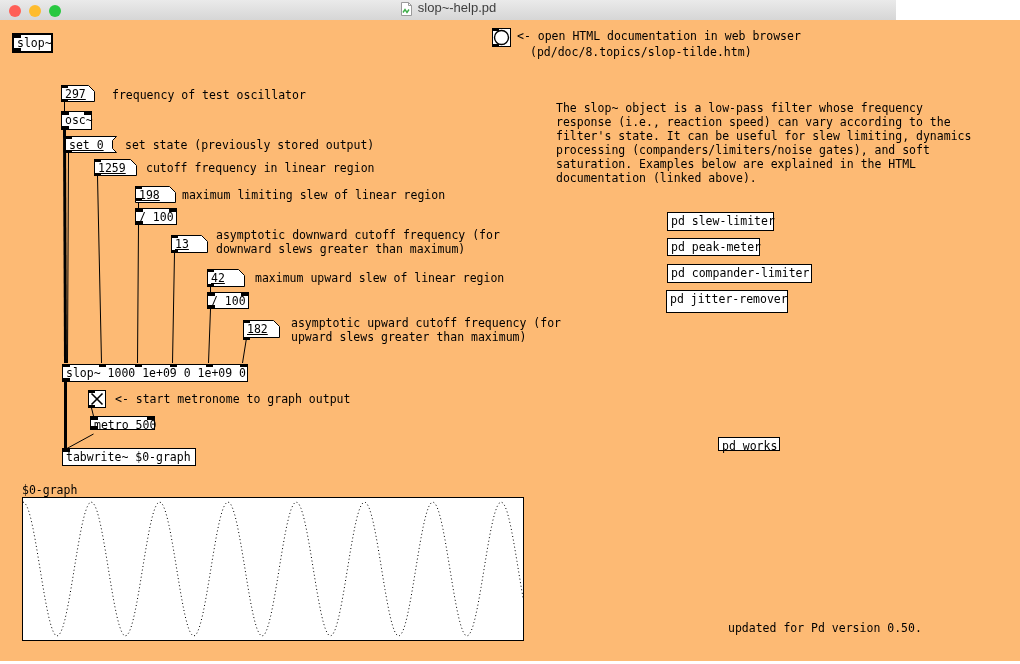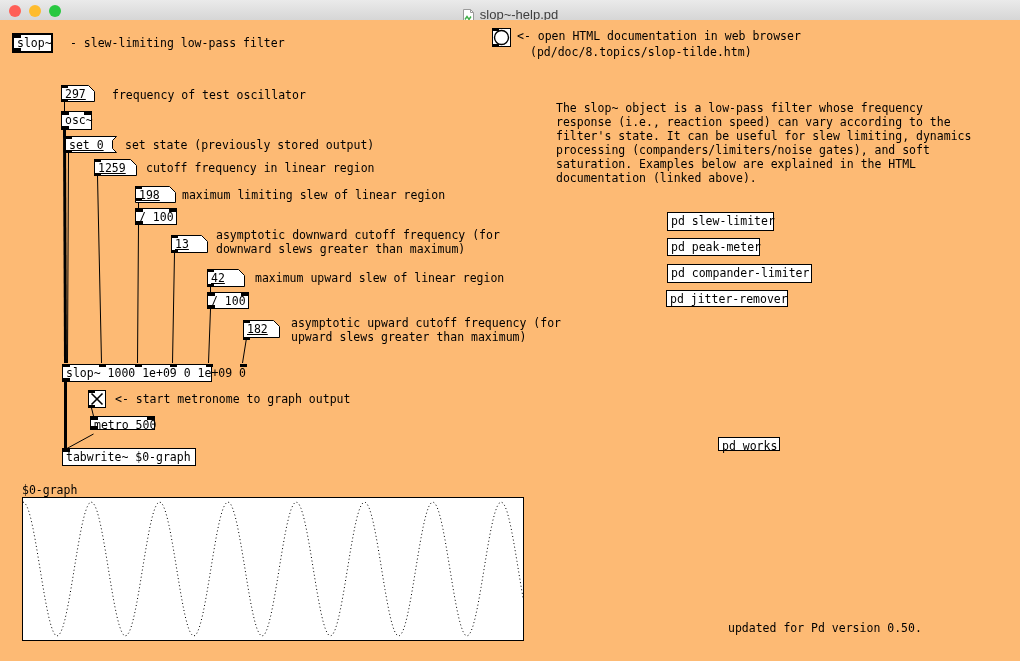--- a/index.html
+++ b/index.html
@@ -1,21 +1,21 @@
 <!DOCTYPE html>
 <html><head>
 <meta charset="utf-8">
 <style>
   html,body{margin:0;padding:0;background:#ffffff;}
   .window{position:relative;width:1020px;height:664px;background:#ffffff;overflow:hidden;
           font-family:"DejaVu Sans Mono",monospace;}
   
-  .titlebar{position:absolute;left:0;top:0;width:1020px;height:22px;
+  .titlebar{position:absolute;left:0;top:0;width:896px;height:22px;
             background:linear-gradient(#eaeaea,#d4d4d4);border-bottom:1px solid #a9a9a9;
-            display:flex;align-items:flex-end;justify-content:center;}
+            display:flex;align-items:flex-start;justify-content:center;}
   .traffic{position:absolute;left:9px;top:0;height:22px;display:flex;align-items:center;gap:8px;}
   .tl{width:12px;height:12px;border-radius:50%;display:inline-block;}
   .titlewrap{display:flex;align-items:center;gap:5px;}
   .doc-icon{display:inline-block;width:13px;height:14px;}
   .title{font-family:"Liberation Sans",sans-serif;font-size:13px;color:#3e3e3e;}
   
   .canvas{position:absolute;left:0;top:20px;width:1020px;height:641px;background:#fdba74;padding-left:16px;}
   .wires{position:absolute;left:0;top:0;width:1020px;height:641px;}
   .pdbox{position:absolute;box-sizing:border-box;background:#ffffff;border:1px solid #000;
          font-size:11.5px;color:#000;line-height:15px;padding:1px 0 0 3px;white-space:nowrap;}
@@ -72,21 +72,20 @@
         <line x1="64.5" y1="110" x2="65.5" y2="343"></line>
         <line x1="65.5" y1="362" x2="65.5" y2="428"></line>
       </g>
     </svg>
 
     <div class="pdbox bold" style="left:12px;top:13px;width:41px;height:20px">
       <span>slop~</span>
       <i class="nub n-tl"></i>
       <i class="nub n-bl"></i>
     </div>
-    <div class="comment" style="left:70px;top:16px">- slew-limiting low-pass filter</div>
 
     <div class="shapebox" style="left:492px;top:8px;width:19px;height:19px">
       <svg class="outline" width="19" height="19">
         <rect x="0.5" y="0.5" width="18" height="18" fill="#fff" stroke="#000"></rect>
         <circle cx="9.5" cy="9.5" r="7" fill="#fff" stroke="#000" stroke-width="1.4"></circle>
       </svg>
       <i class="nub n-tl"></i>
       <i class="nub n-bl"></i>
     </div>
     <div class="comment" style="left:517px;top:9px">&lt;- open HTML documentation in web browser</div>
@@ -185,21 +184,21 @@
       <svg class="outline" width="37" height="18">
         <polygon points="0.5,0.5 30.5,0.5 36.5,6.5 36.5,17.5 0.5,17.5" fill="#fff" stroke="#000"></polygon>
       </svg>
       <span class="boxtext">182</span>
       <i class="nub n-tl"></i>
       <i class="nub n-bl"></i>
     </div>
     <div class="comment" style="left:291px;top:296px">asymptotic upward cutoff frequency (for
 upward slews greater than maximum)</div>
 
-    <div class="pdbox" style="left:62px;top:344px;width:150px;height:18px">
+    <div class="pdbox" style="left:62px;top:344px;width:186px;height:18px">
       <span>slop~ 1000 1e+09 0 1e+09 0</span>
       <i class="nub" style="left:0;top:-1px"></i>
       <i class="nub" style="left:36px;top:-1px"></i>
       <i class="nub" style="left:72px;top:-1px"></i>
       <i class="nub" style="left:107px;top:-1px"></i>
       <i class="nub" style="left:143px;top:-1px"></i>
       <i class="nub" style="left:177px;top:-1px"></i>
       <i class="nub n-bl"></i>
     </div>
 
@@ -230,21 +229,21 @@
 
     <div class="pdbox" style="left:667px;top:192px;width:107px;height:19px">
       <span>pd slew-limiter</span>
     </div>
     <div class="pdbox" style="left:667px;top:218px;width:93px;height:18px">
       <span>pd peak-meter</span>
     </div>
     <div class="pdbox" style="left:667px;top:244px;width:145px;height:19px">
       <span>pd compander-limiter</span>
     </div>
-    <div class="pdbox" style="left:666px;top:270px;width:122px;height:17px">
+    <div class="pdbox" style="left:666px;top:270px;width:122px;height:23px">
       <span>pd jitter-remover</span>
     </div>
     <div class="pdbox" style="left:718px;top:417px;width:62px;height:14px">
       <span>pd works</span>
     </div>
 
     <div class="comment" style="left:22px;top:463px">$0-graph</div>
     <div class="graph" style="left:22px;top:477px;width:502px;height:144px">
       <svg id="sine-svg" width="500" height="142">
           <polyline points="0,4.0 2,5.1 4,8.5 6,13.9 8,21.3 10,30.4 12,40.8 14,52.3 16,64.4 18,76.7 20,88.8 22,100.3 24,110.8 26,120.0 28,127.6 30,133.2 32,136.7 34,138.0 36,137.0 38,133.8 40,128.5 42,121.3 44,112.3 46,102.0 48,90.6 50,78.6 52,66.3 54,54.1 56,42.5 58,31.9 60,22.6 62,15.0 64,9.2 66,5.5 68,4.0 70,4.8 72,7.8 74,13.0 76,20.1 78,28.9 80,39.2 82,50.5 84,62.5 86,74.8 88,87.0 90,98.6 92,109.3 94,118.7 96,126.5 98,132.4 100,136.3 102,137.9 104,137.3 106,134.5 108,129.5 110,122.5 112,113.8 114,103.7 116,92.4 118,80.4 120,68.1 122,55.9 124,44.3 126,33.5 128,23.9 130,16.0 132,9.9 134,5.9 136,4.1 138,4.5 140,7.2 142,12.1 144,18.9 146,27.5 148,37.5 150,48.7 152,60.6 154,72.9 156,85.1 158,96.9 160,107.7 162,117.4 164,125.4 166,131.7 168,135.8 170,137.8 172,137.6 174,135.1 176,130.4 178,123.7 180,115.2 182,105.3 184,94.2 186,82.3 188,70.0 190,57.8 192,46.0 194,35.0 196,25.3 198,17.1 200,10.7 202,6.4 204,4.2 206,4.3 208,6.7 210,11.2 212,17.7 214,26.1 216,35.9 218,46.9 220,58.8 222,71.0 224,83.3 226,95.1 228,106.2 230,116.0 232,124.3 234,130.8 236,135.3 238,137.7 240,137.8 242,135.6 244,131.2 246,124.8 248,116.6 250,106.9 252,95.9 254,84.1 256,71.9 258,59.6 260,47.8 262,36.6 264,26.7 266,18.3 268,11.6 270,6.9 272,4.4 274,4.2 276,6.2 278,10.4 280,16.6 282,24.7 284,34.3 286,45.2 288,56.9 290,69.1 292,81.4 294,93.4 296,104.5 298,114.6 300,123.2 302,130.0 304,134.8 306,137.5 308,137.9 310,136.1 312,132.0 314,125.9 316,118.0 318,108.5 320,97.7 322,86.0 324,73.8 326,61.5 328,49.5 330,38.3 332,28.1 334,19.4 336,12.5 338,7.5 340,4.7 342,4.1 344,5.7 346,9.6 348,15.5 350,23.3 352,32.7 354,43.5 356,55.1 358,67.3 360,79.6 362,91.6 364,102.9 366,113.1 368,122.0 370,129.1 372,134.2 374,137.2 376,138.0 378,136.5 380,132.8 382,127.0 384,119.3 386,110.0 388,99.4 390,87.8 392,75.7 394,63.4 396,51.3 398,39.9 400,29.6 402,20.7 404,13.4 406,8.1 408,5.0 410,4.0 412,5.3 414,8.9 416,14.5 418,22.0 420,31.2 422,41.7 424,53.3 426,65.4 428,77.7 430,89.8 432,101.2 434,111.7 436,120.7 438,128.1 440,133.5 442,136.9 444,138.0 446,136.9 448,133.5 450,128.0 452,120.6 454,111.5 456,101.1 458,89.6 460,77.6 462,65.2 464,53.1 466,41.6 468,31.1 470,21.9 472,14.4 474,8.8 476,5.3 478,4.0 480,5.0 482,8.2 484,13.5 486,20.8 488,29.7 490,40.1 492,51.5 494,63.5 496,75.8 498,88.0 500,99.5" fill="none" stroke="#000" stroke-width="1" stroke-dasharray="1 2.6"></polyline>

